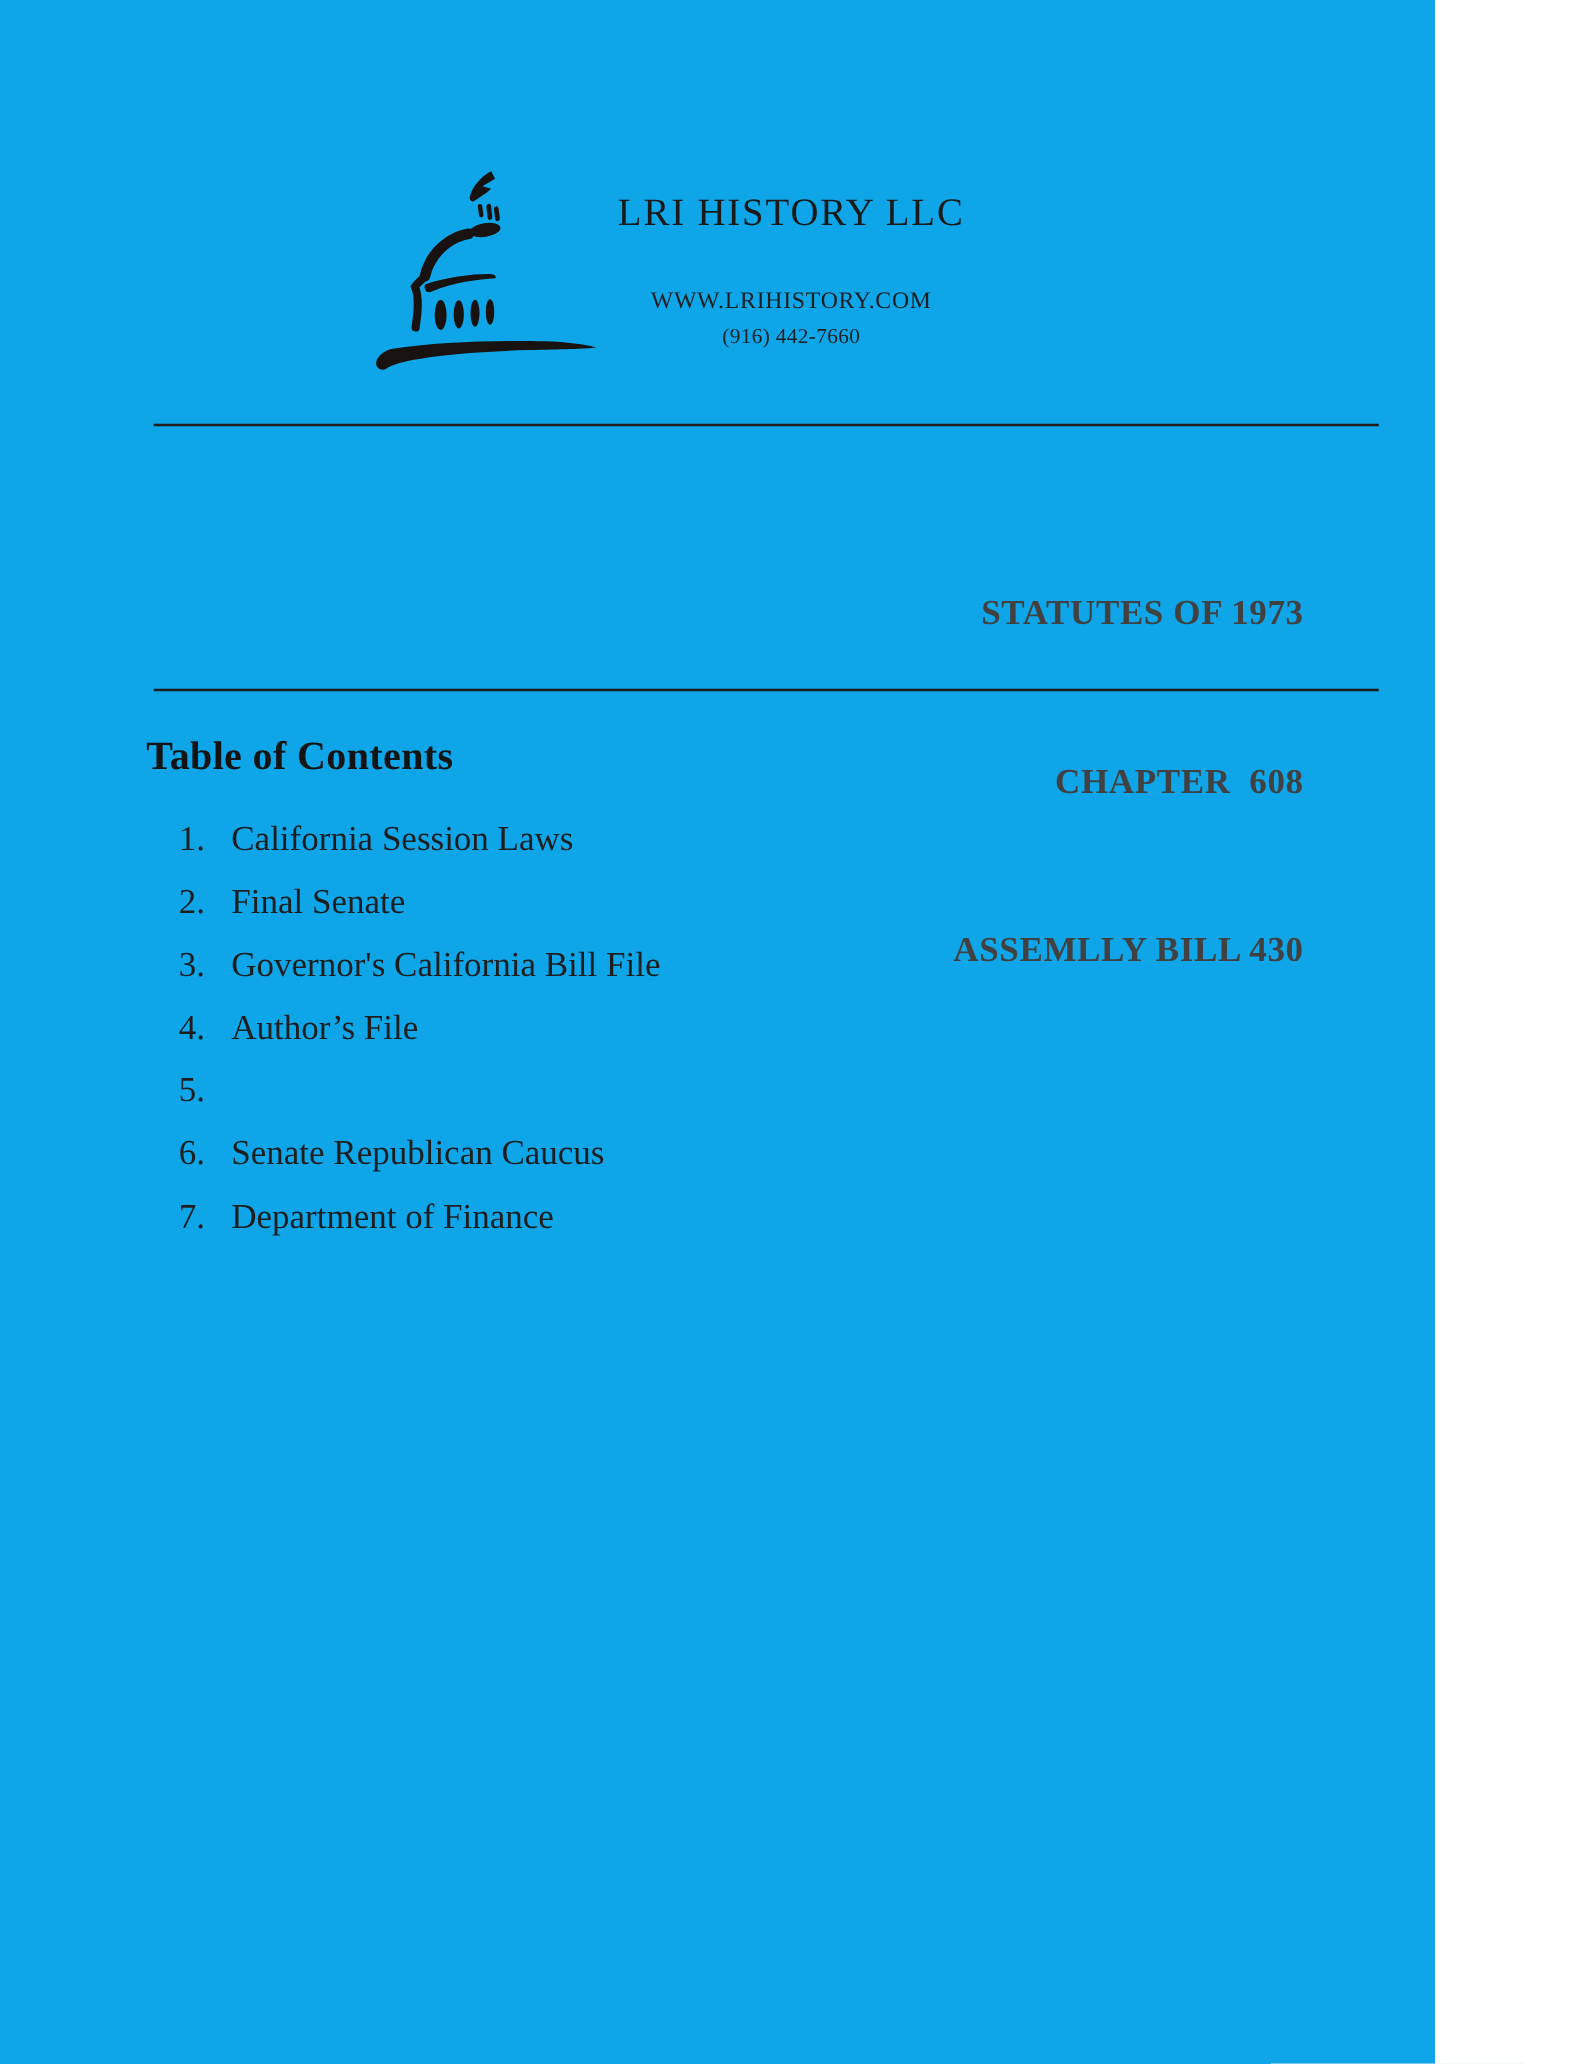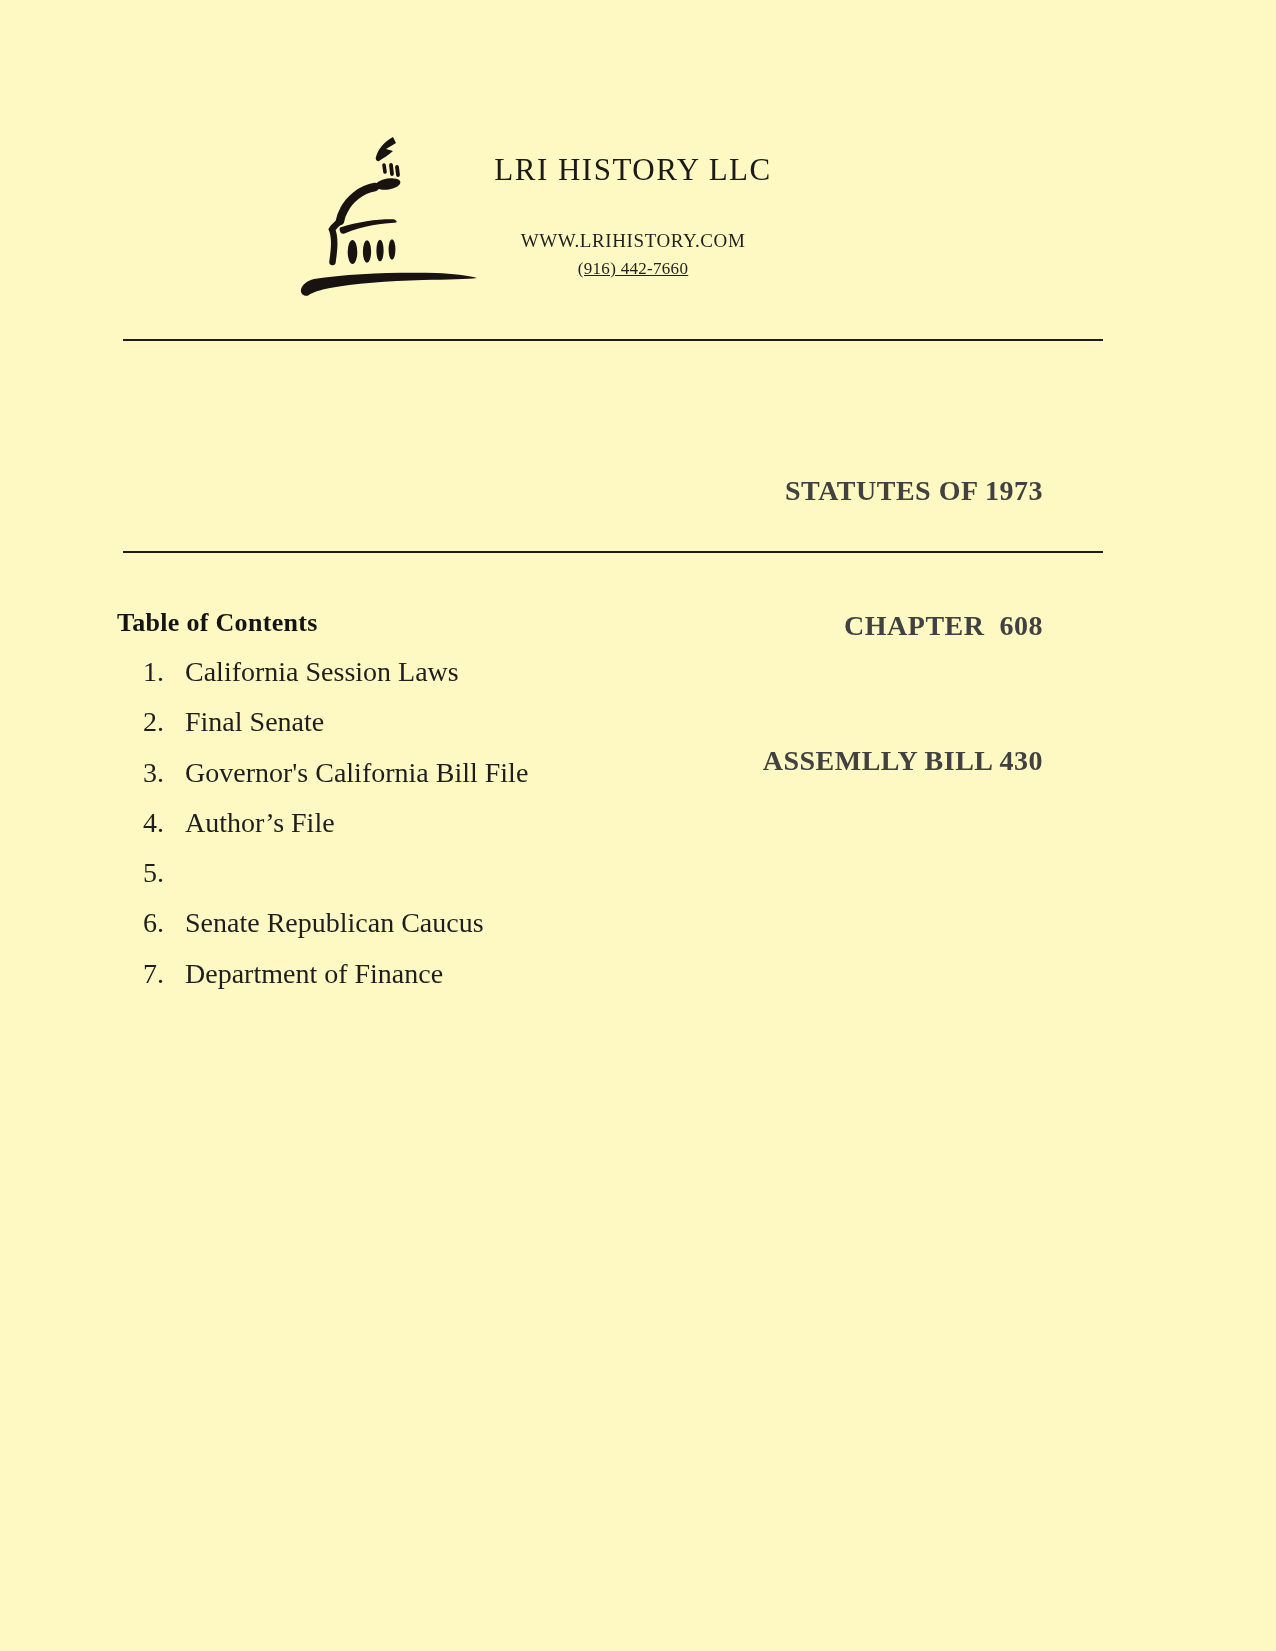--- a/index.html
+++ b/index.html
@@ -2,23 +2,23 @@
 <html><head>
 <meta charset="utf-8">
 <style>
   html, body {
     margin: 0;
     padding: 0;
     background: #ffffff;
   }
   .page {
     position: relative;
-    width: 1276px;
+    width: 1148px;
     height: 1651px;
-    background: #fef9c3;
+    background: #0ea5e9;
     font-family: "Liberation Serif", "DejaVu Serif", serif;
     color: #1e1e1e;
     overflow: hidden;
   }
   .abs { position: absolute; }
 
   
   .logo-wrap {
     left: 288px;
     top: 126px;
@@ -37,21 +37,21 @@
   }
   .contact-line {
     left: 433px;
     width: 400px;
     text-align: center;
     color: #1f1f1f;
     white-space: nowrap;
   }
   .email   { top: 202px; font-size: 19px; letter-spacing: 0.6px; }
   .website { top: 230px; font-size: 19px; letter-spacing: 0.6px; }
-  .phone   { top: 259px; font-size: 17px; letter-spacing: 0.3px; text-decoration: underline; }
+  .phone   { top: 259px; font-size: 17px; letter-spacing: 0.3px; }
 
   .rule {
     left: 123px;
     width: 980px;
     height: 2px;
     background: #1d1d1d;
   }
   .rule-1 { top: 339px; }
   .rule-2 { top: 551px; }
 
@@ -67,25 +67,24 @@
     letter-spacing: 0.5px;
     color: #414141;
     white-space: pre;
   }
 
   
   .toc-title {
     left: 117px;
     top: 586px;
     font-weight: bold;
-    font-size: 26px;
+    font-size: 32px;
     letter-spacing: 0.3px;
     color: #141414;
     white-space: nowrap;
-    margin-top: 22px;
   }
   .toc-list {
     left: 143px;
     top: 647px;
     width: 700px;
   }
   .toc-item {
     display: flex;
     height: 50.3px;
     line-height: 50.3px;

